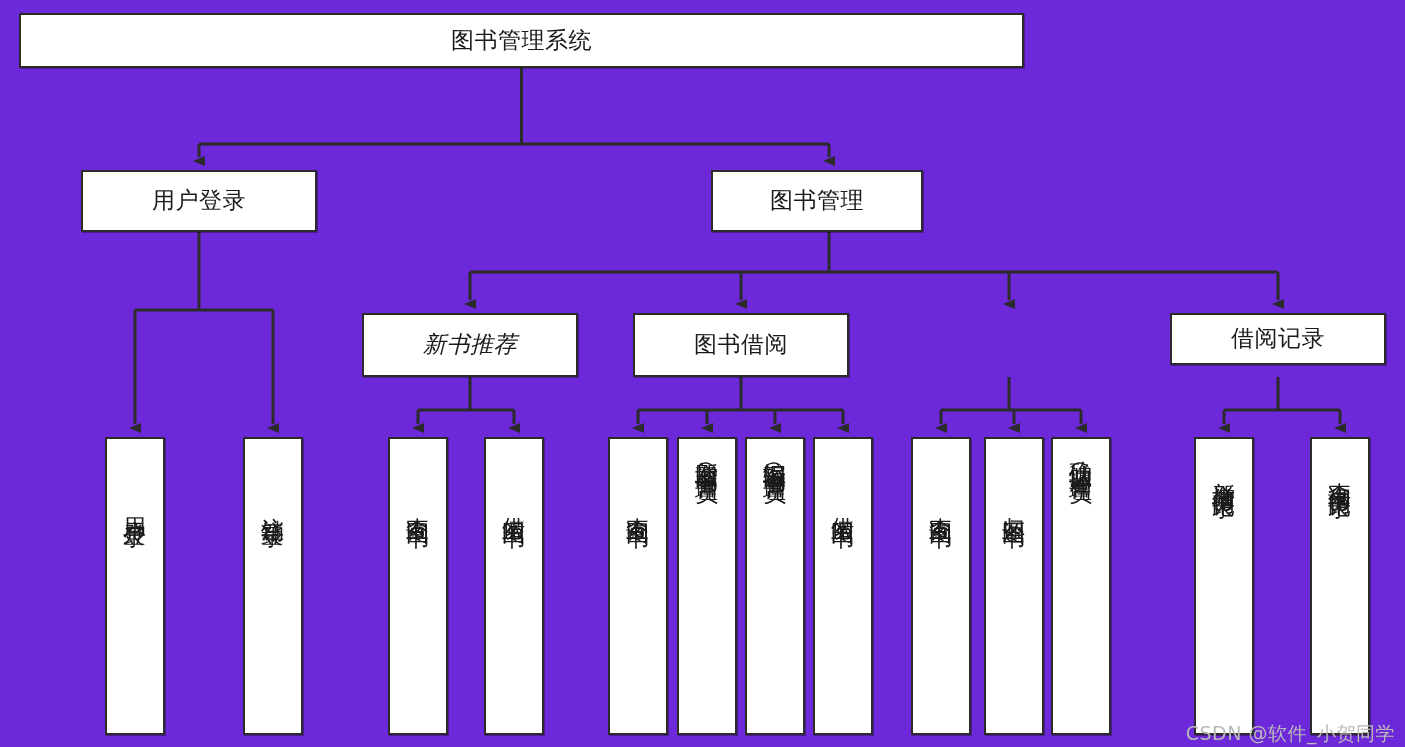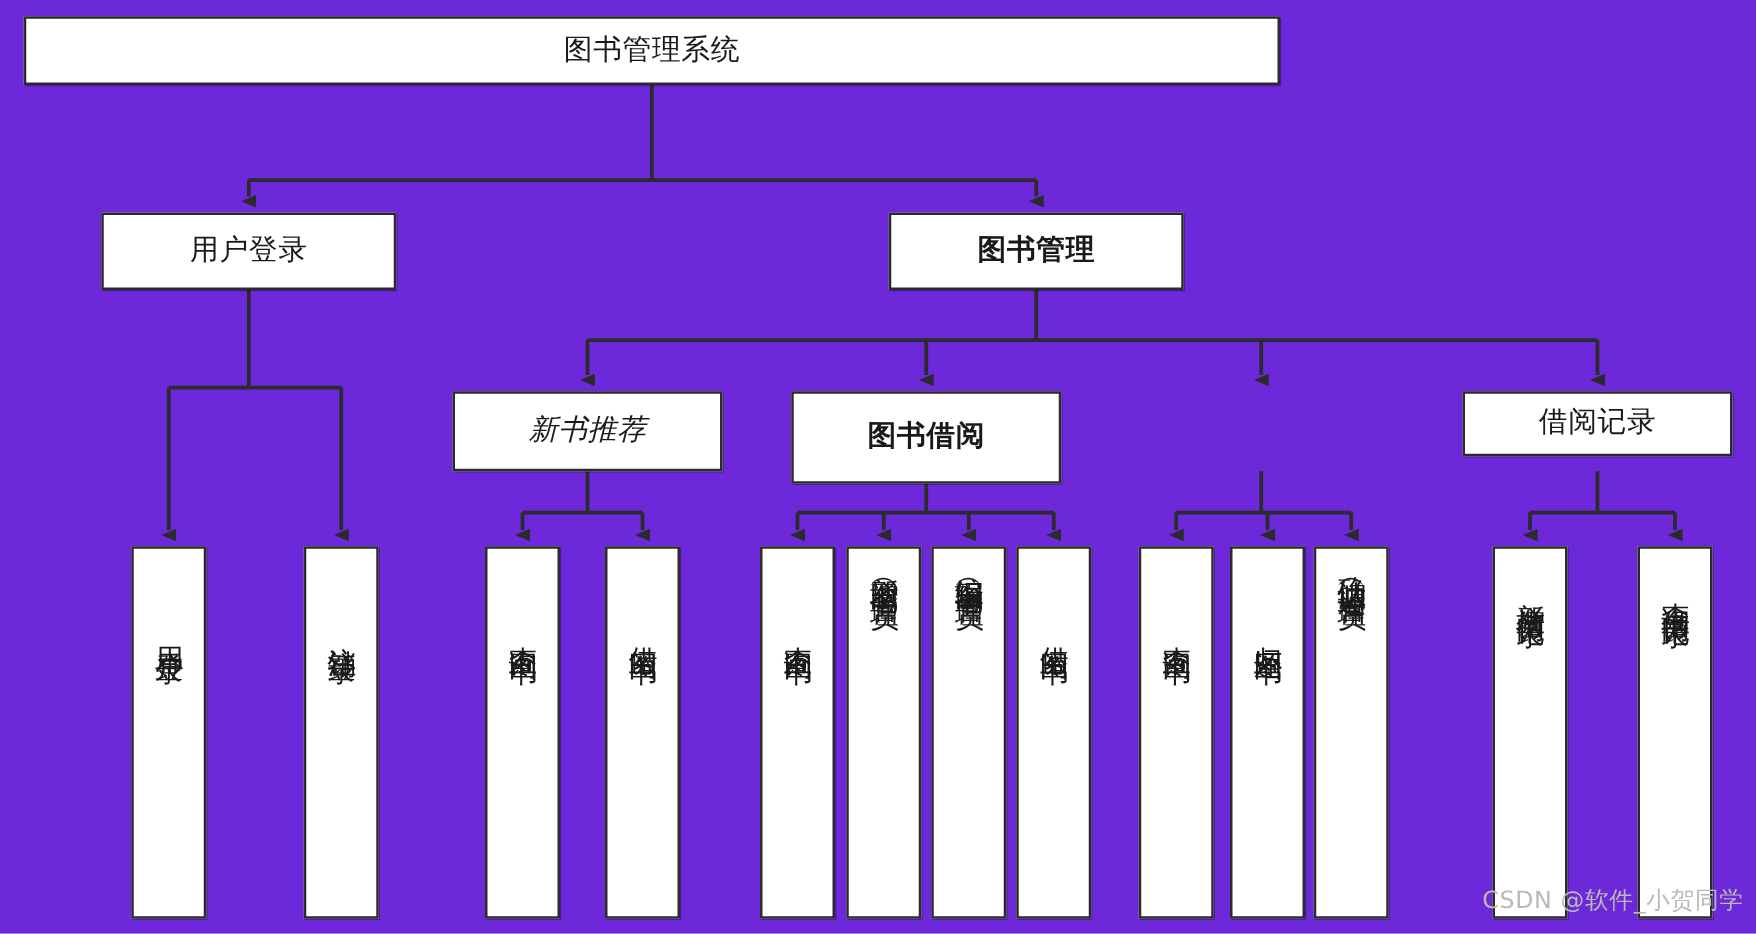--- a/index.html
+++ b/index.html
@@ -57,21 +57,21 @@
     writing-mode: vertical-rl;
     text-orientation: upright;
     font-size: 23px;
     line-height: 1.05;
     letter-spacing: 3px;
     margin: 0 auto;
   }
   #watermark {
     position: absolute;
     right: 10px;
-    bottom: 14px;
+    bottom: 0;
     font-size: 19px;
     color: #b9b9b9;
     letter-spacing: 0.5px;
     white-space: nowrap;
     user-select: none;
   }
 </style>
 </head>
 <body>
 
@@ -129,28 +129,28 @@
     </g>
   </svg>
 
   <div class="node root h" style="left:19px; top:13px; width:1005px; height:55px;">
     <span class="label">图书管理系统</span>
   </div>
 
   <div class="node h" style="left:81px; top:170px; width:236px; height:62px;">
     <span class="label">用户登录</span>
   </div>
-  <div class="node h" style="left:711px; top:170px; width:236px; height:62px;font-weight:bold;">
+  <div class="node h" style="left:711px; top:170px; width:212px; height:62px;">
     <span class="label">图书管理</span>
   </div>
 
   <div class="node h" style="left:362px; top:313px; width:216px; height:64px;font-style:italic;">
     <span class="label">新书推荐</span>
   </div>
-  <div class="node h" style="left:633px; top:313px; width:216px; height:74px;font-weight:bold;">
+  <div class="node h" style="left:633px; top:313px; width:216px; height:64px;">
     <span class="label">图书借阅</span>
   </div>
   <div class="node h" style="left:1170px; top:313px; width:216px; height:52px;align-items:center;">
     <span class="label">借阅记录</span>
   </div>
 
   <div class="node v" style="left:105px; top:437px; width:60px; height:298px; padding-top:60px;">
     <span class="label">用户登录</span>
   </div>
   <div class="node v" style="left:243px; top:437px; width:60px; height:298px; padding-top:60px;">

